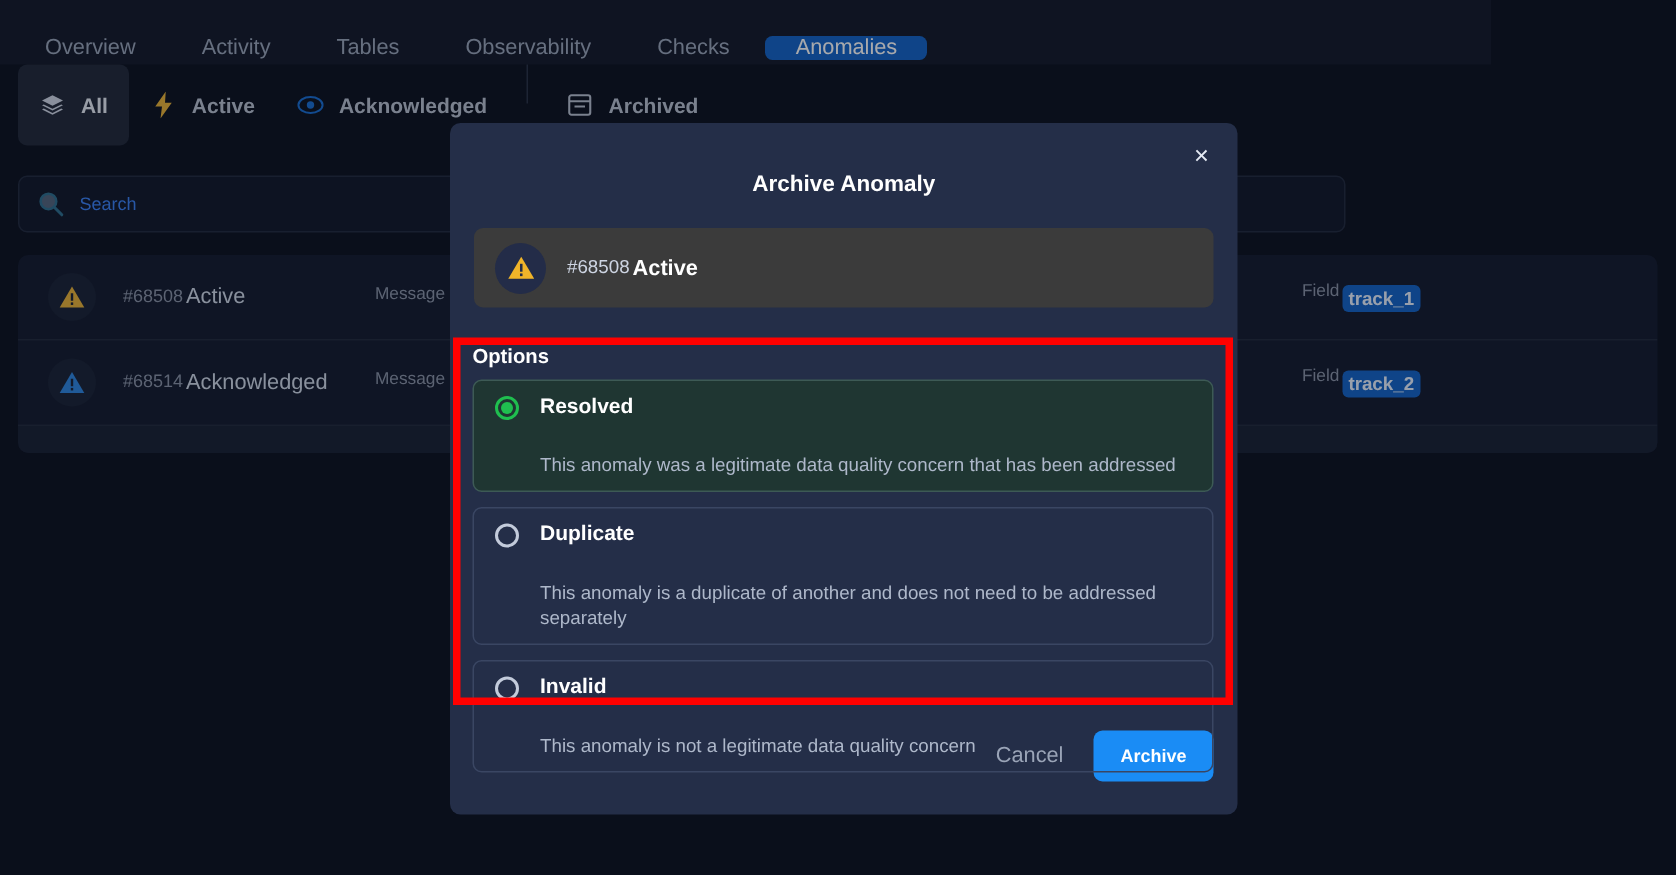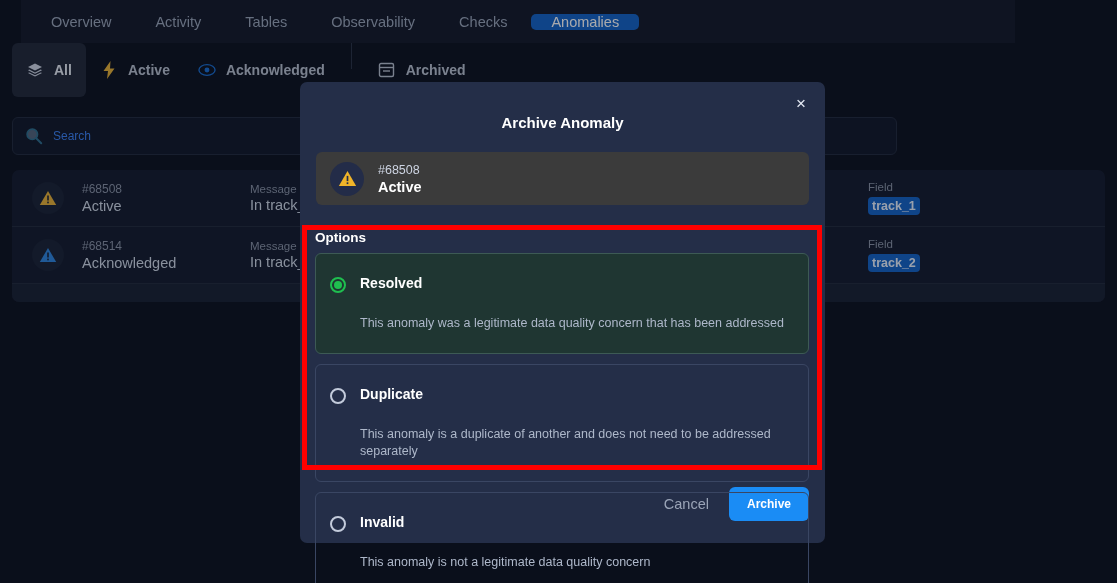--- a/index.html
+++ b/index.html
@@ -17,24 +17,23 @@
   }
 
   
   #top-nav {
     position: absolute;
     top: 0; left: 0;
     width: 994px;
     height: 43px;
     background: #151b2b;
     display: flex;
-    align-items: center;
+    align-items: flex-end;
     padding-left: 8px;
     box-sizing: border-box;
-    margin-left: 21px;
   }
   .nav-tab {
     display: flex;
     align-items: center;
     padding: 0 20px;
     font-size: 14.5px;
     color: #9aa6bb;
     border-radius: 5px;
     margin: 3px 2px;
     white-space: nowrap;
@@ -119,21 +118,21 @@
     border-bottom: 1px solid #222b3e;
     gap: 18px;
   }
   .row-badge {
     width: 32px; height: 32px;
     border-radius: 50%;
     background: #1b2438;
     display: flex; align-items: center; justify-content: center;
     flex: 0 0 auto;
   }
-  .row-col { display: flex; flex-direction: column; gap: 2px; }
+  .row-col { display: flex; flex-direction: row; gap: 2px; }
   .row-col-id { width: 150px; }
   .row-col-msg { width: 600px; }
   .row-label { font-size: 11.5px; color: #8a94a8; }
   .row-id { font-size: 12px; color: #8a94a8; }
   .row-value { font-size: 14.5px; color: #cfd9e8; white-space: nowrap; overflow: hidden; }
   .tag {
     display: inline-block;
     background: #1565c8;
     color: #e9f2ff;
     border-radius: 4px;
@@ -215,21 +214,21 @@
   }
   #options-label {
     font-size: 13.5px;
     font-weight: bold;
     color: #ffffff;
     margin-bottom: 8px;
   }
   .option-card {
     border: 1px solid #3a4663;
     border-radius: 6px;
-    padding: 21px 14px;
+    padding: 8px 14px;
     margin-bottom: 10px;
     display: flex;
     gap: 14px;
     box-sizing: border-box;
     cursor: pointer;
   }
   .option-card.selected {
     background: #1f3632;
     border-color: #3d5a55;
   }

